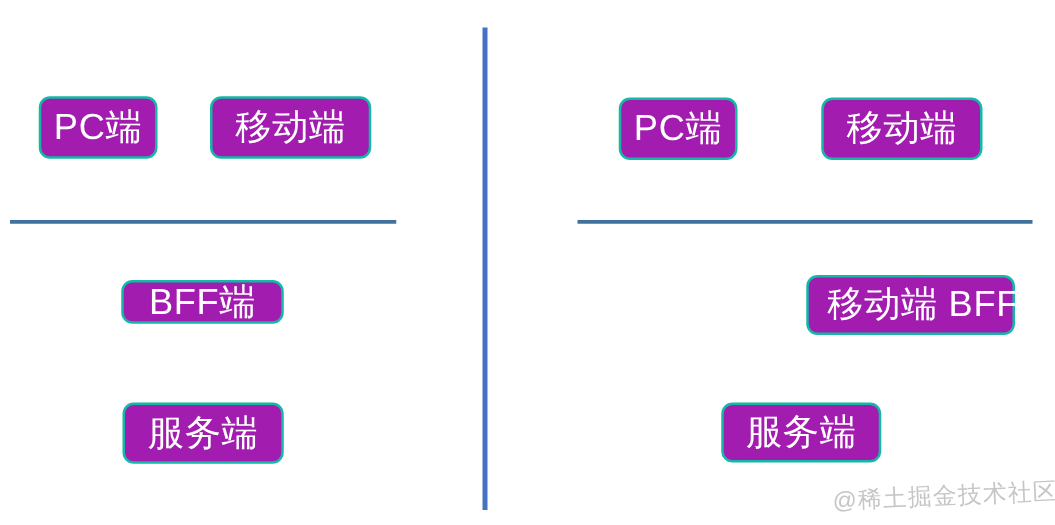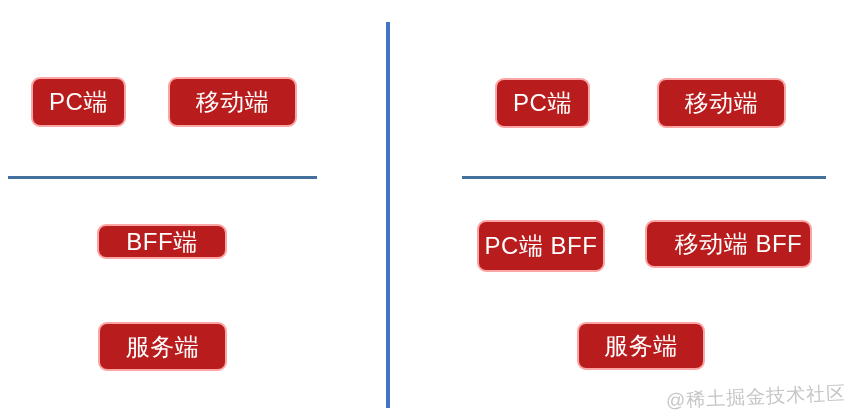--- a/index.html
+++ b/index.html
@@ -9,25 +9,25 @@
     font-family: "Liberation Sans", "DejaVu Sans", sans-serif;
     overflow: hidden;
   }
   .canvas {
     position: relative;
     width: 844px; height: 420px;
     background: #ffffff;
   }
   .node {
     position: absolute;
-    background: #b91c1c;
-    border: 2px solid #fca5a5;
+    background: #a21caf;
+    border: 2px solid #14b8a6;
     border-radius: 9px;
     color: #ffffff;
-    font-size: 24px;
+    font-size: 29px;
     display: flex;
     align-items: center;
     justify-content: center;
     white-space: nowrap;
     letter-spacing: 0.5px;
   }
   .hline {
     position: absolute;
     height: 3px;
     background: #41719C;
@@ -76,21 +76,20 @@
   <div class="node" id="l-bot-1">服务端</div>
 
   <div class="vdivider" id="divider"></div>
 
   <div class="node" id="r-top-1">PC端</div>
 
   <div class="node" id="r-top-2">移动端</div>
 
   <div class="hline" id="r-line"></div>
 
-  <div class="node" id="r-mid-1">PC端 BFF</div>
 
   <div class="node" id="r-mid-2">移动端 BFF</div>
 
   <div class="node" id="r-bot-1">服务端</div>
 
   <div class="watermark" id="wm">@稀土掘金技术社区</div>
 
 </div>
 
 </body></html>

